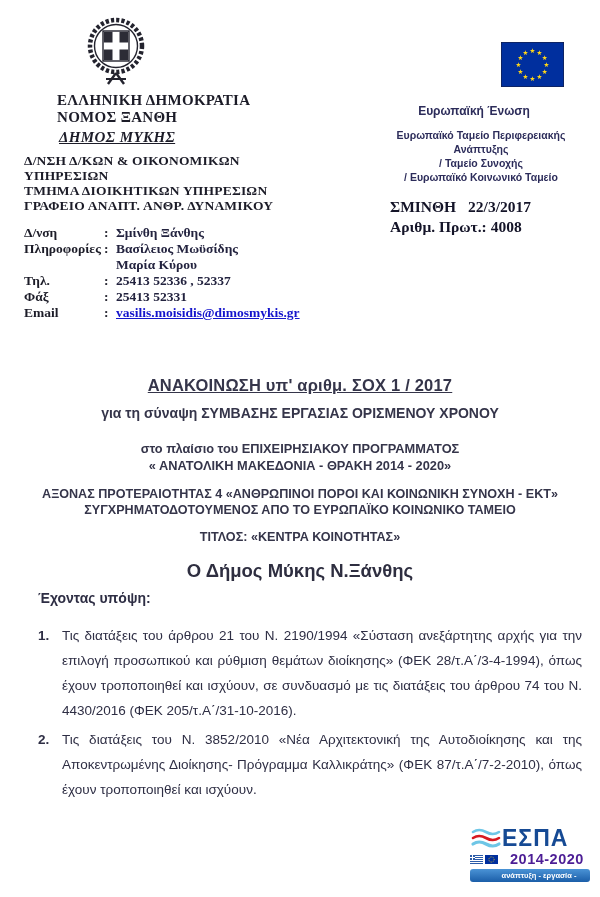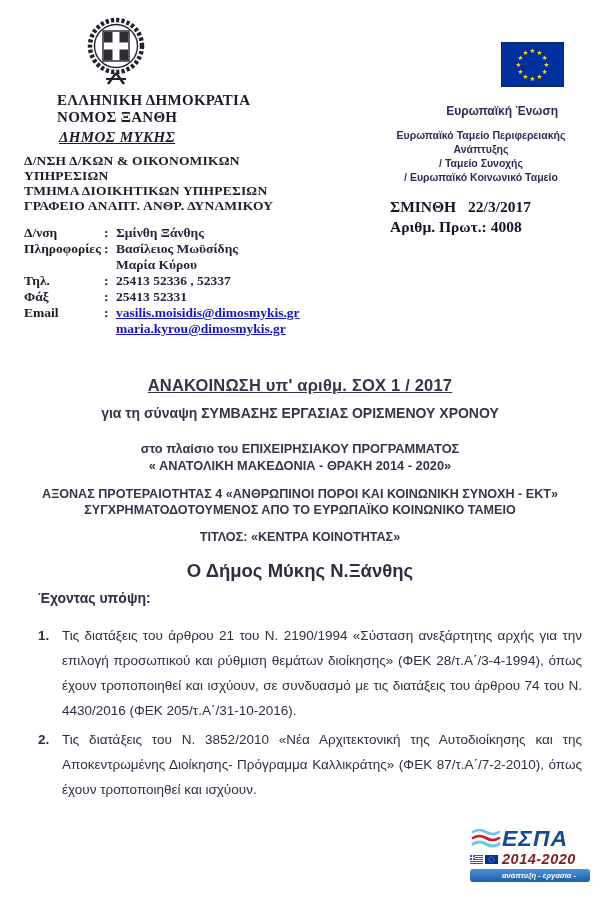--- a/index.html
+++ b/index.html
@@ -17,21 +17,21 @@
   .dept { margin-top:7px; font-weight:bold; font-size:13.5px; line-height:15px; letter-spacing:.2px; }
   .contact { margin-top:12px; font-weight:bold; font-size:13.5px; }
   .c-row { display:grid; grid-template-columns:80px 12px auto; line-height:16px; }
   .c-label { white-space:nowrap; }
   .c-val { color:#23233f; }
   .email-links a { color:#1414cc; font-weight:bold; text-decoration:underline; display:block; line-height:16px; }
 
   
   .hdr-right { position:absolute; right:28px; top:42px; width:182px; font-family:"Liberation Sans", sans-serif; }
   .eu-flag { display:block; margin-left:auto; margin-right:8px; width:63px; height:45px; }
-  .eu-union { margin-top:17px; text-align:right; padding-right:14px; font-weight:bold; font-size:12px; color:#2c2c5a; }
+  .eu-union { margin-top:17px; text-align:center; padding-right:14px; font-weight:bold; font-size:12px; color:#2c2c5a; }
   .eu-funds { margin-top:10px; text-align:center; font-weight:bold; font-size:10.5px; line-height:14px; color:#2c2c5a; }
   .place-block { margin-top:13px; font-family:"Liberation Serif", serif; font-weight:bold; font-size:15.5px; line-height:20px; color:#141428; }
   .place-date .date { margin-left:12px; }
 
   
   .announce { position:absolute; left:0; top:376px; width:600px; text-align:center;
     font-family:"Liberation Sans", sans-serif; color:#35354a; }
   .a-title { font-size:16.5px; font-weight:bold; text-decoration:underline; letter-spacing:.2px; }
   .a-sub1 { margin-top:10px; font-size:14px; font-weight:bold; }
   .a-sub2 { margin-top:20px; font-size:12.8px; font-weight:bold; }
@@ -44,27 +44,27 @@
   
   .doc-body { position:absolute; left:38px; top:590px; width:544px;
     font-family:"Liberation Sans", sans-serif; color:#2e2e44; }
   .preamble { font-size:14px; font-weight:bold; }
   .items { margin-top:17px; }
   .item { display:flex; margin-bottom:4px; }
   .item-num { width:24px; flex:0 0 24px; font-weight:bold; font-size:13.5px; line-height:25px; }
   .item-text { flex:1; font-size:13.5px; line-height:25px; text-align:justify; }
 
   
-  .espa { position:absolute; right:6px; top:826px; width:124px; font-family:"Liberation Sans", sans-serif;font-style:italic; }
+  .espa { position:absolute; right:6px; top:826px; width:124px; font-family:"Liberation Sans", sans-serif; }
   .espa-row1 { display:flex; align-items:flex-end; }
   .espa-waves { width:32px; height:24px; }
   .espa-name { font-size:23px; font-weight:bold; color:#164a94; line-height:24px; letter-spacing:1px; }
   .espa-row2 { display:flex; align-items:center; margin-top:1px; }
   .flag-sm { width:13px; height:9px; margin-right:2px; }
-  .espa-period { font-size:14.5px; font-weight:bold; color:#7f1d1d; margin-left:2px; letter-spacing:.5px;text-align:center; }
+  .espa-period { font-size:14.5px; font-weight:bold; color:#4c1d95; margin-left:10px; letter-spacing:.5px;text-align:center; }
   .espa-banner { margin-top:2px; width:120px; height:13px; border-radius:3px;
     background:linear-gradient(180deg,#4a93d6 0%,#1b5ea8 100%);
     color:#ffffff; font-size:7.5px; font-weight:bold; text-align:center; line-height:13px;padding-left:18px; }
 </style>
 </head>
 <body>
 
 <div class="page">
 
   <div class="hdr-left">
@@ -113,21 +113,20 @@
       <div class="c-row">
         <span class="c-label">Φάξ</span>
         <span>:</span>
         <span class="c-val">25413 52331</span>
       </div>
       <div class="c-row">
         <span class="c-label">Email</span>
         <span>:</span>
         <span class="email-links">
           <a href="#">vasilis.moisidis@dimosmykis.gr</a>
-          <a href="#">maria.kyrou@dimosmykis.gr</a>
         </span>
       </div>
     </div>
   </div>
 
   <div class="hdr-right">
     <svg class="eu-flag" viewBox="0 0 63 45">
       <rect x="0" y="0" width="63" height="45" fill="#002f9e" stroke="#1a1a2e" stroke-width="1"></rect>
       <g fill="#ffd617" font-size="6.5" text-anchor="middle" font-family="DejaVu Sans, sans-serif">
         <text x="31.5" y="11">★</text>

